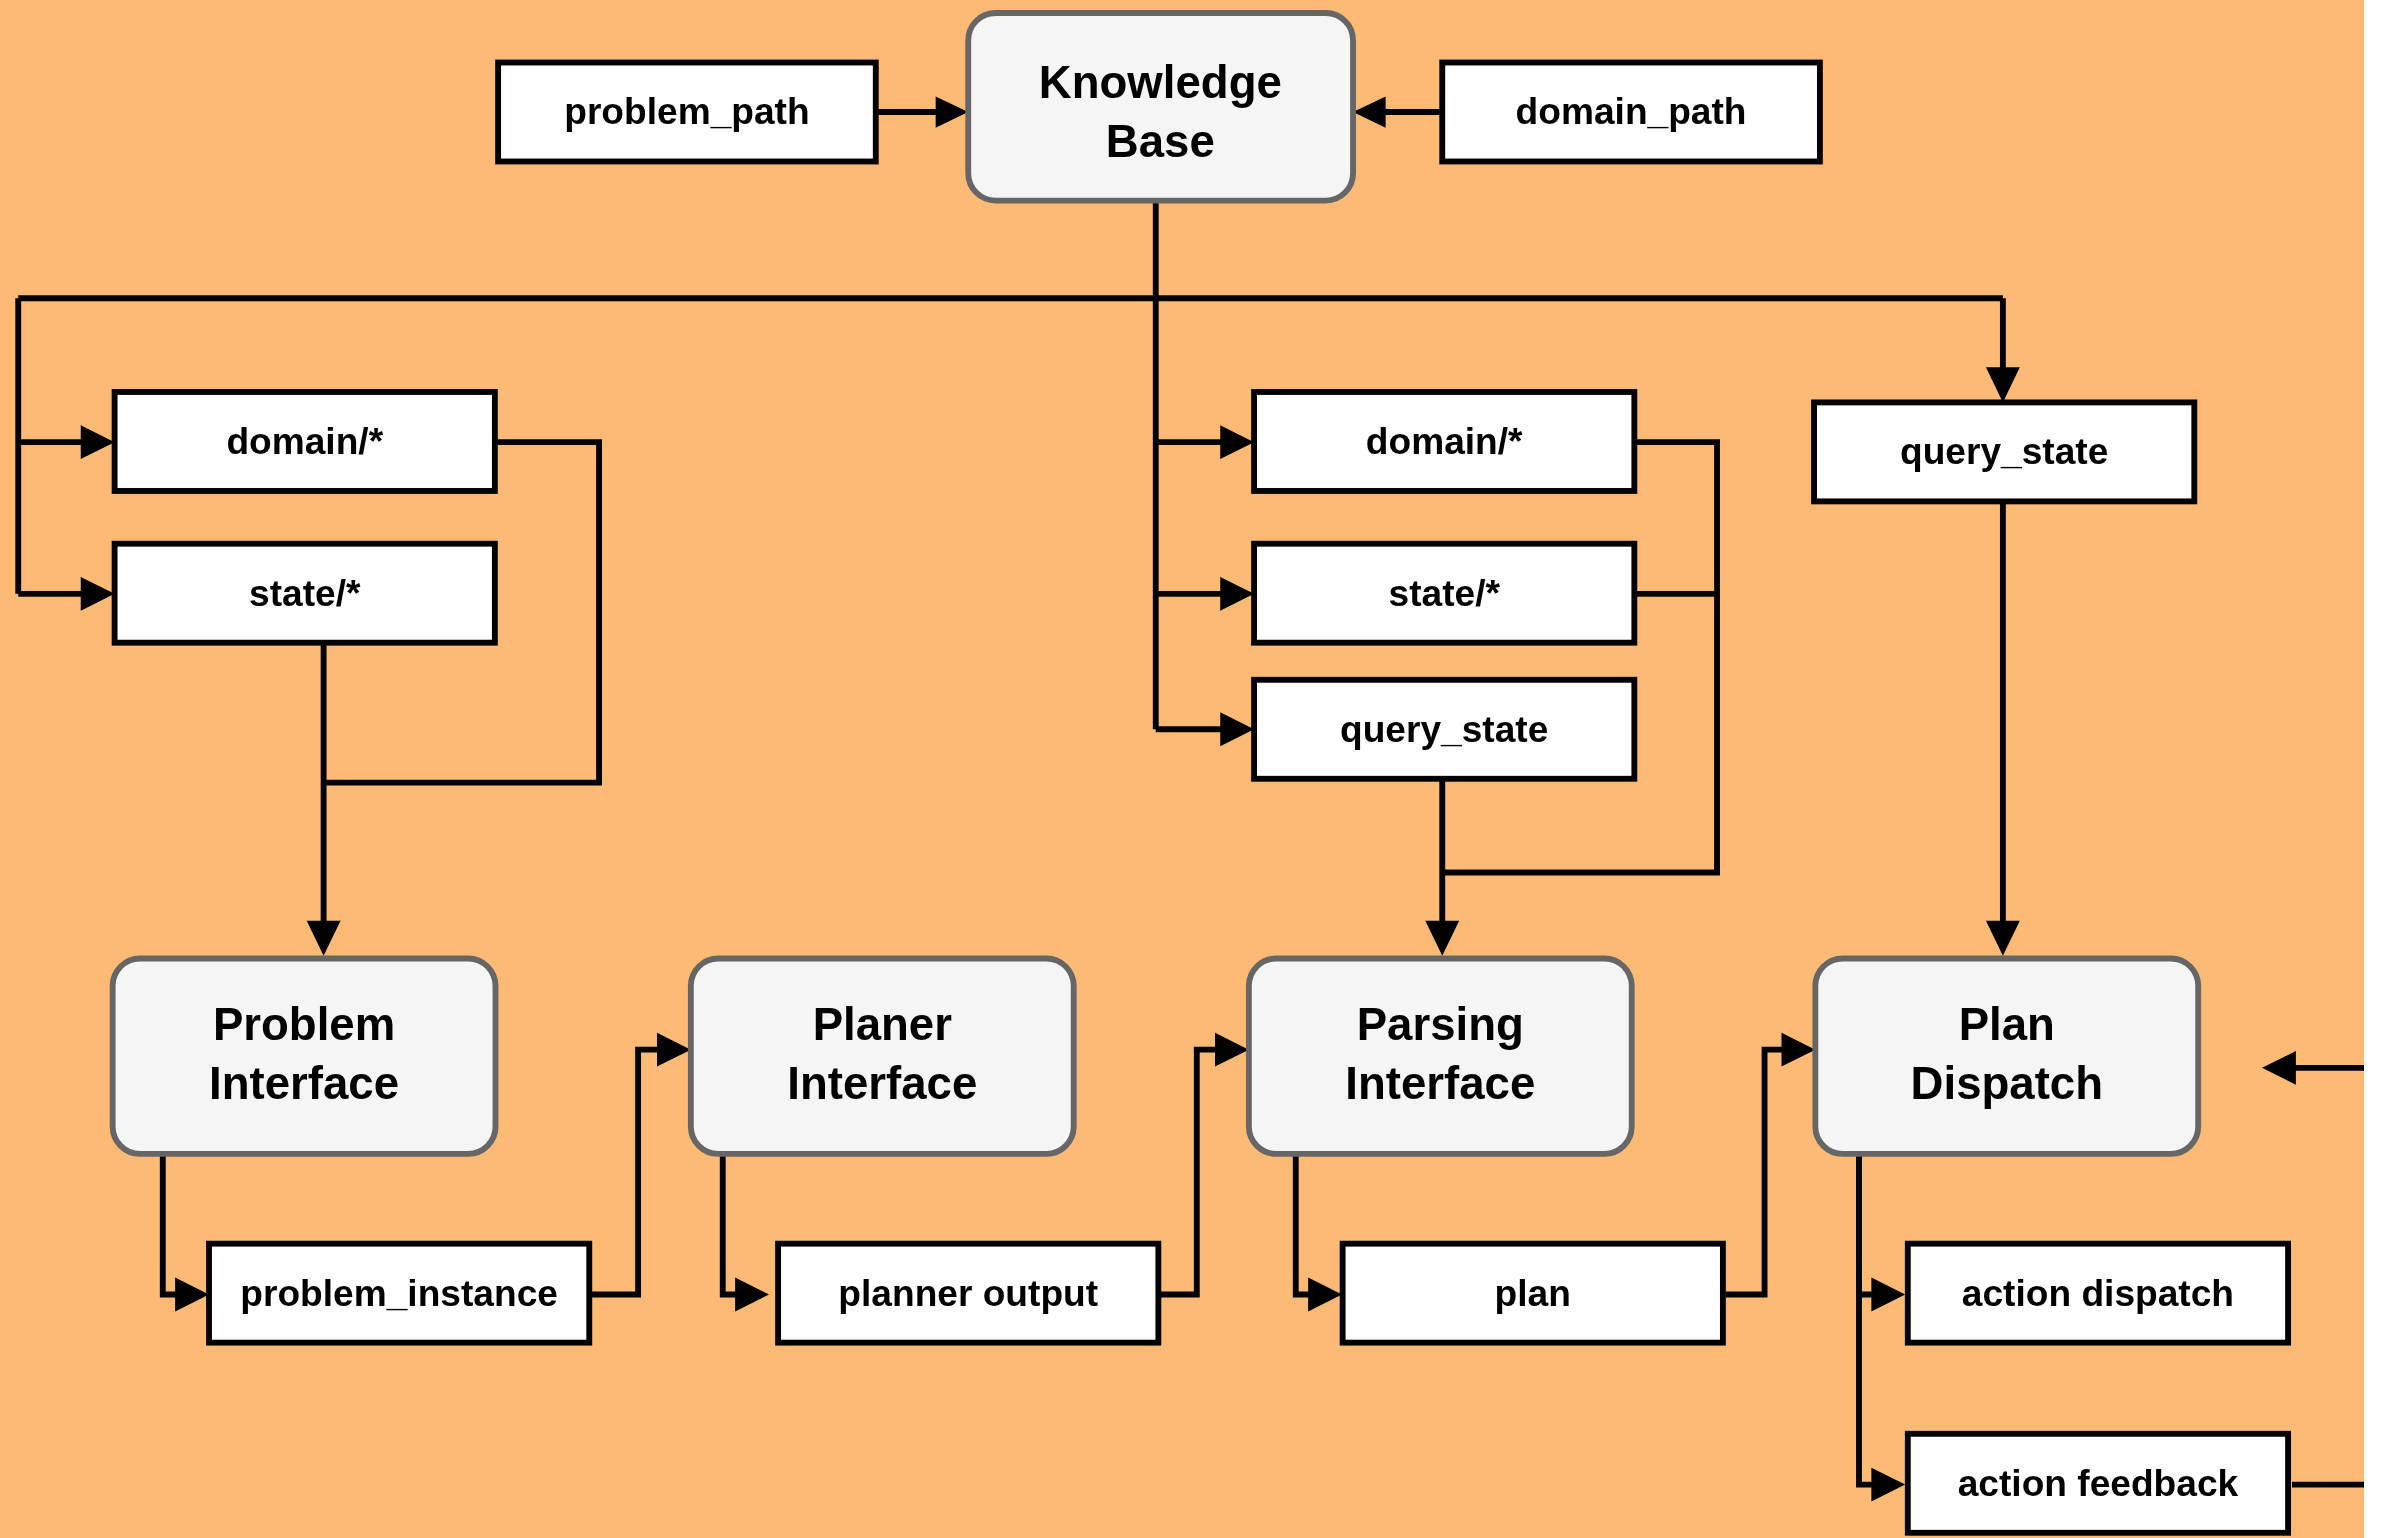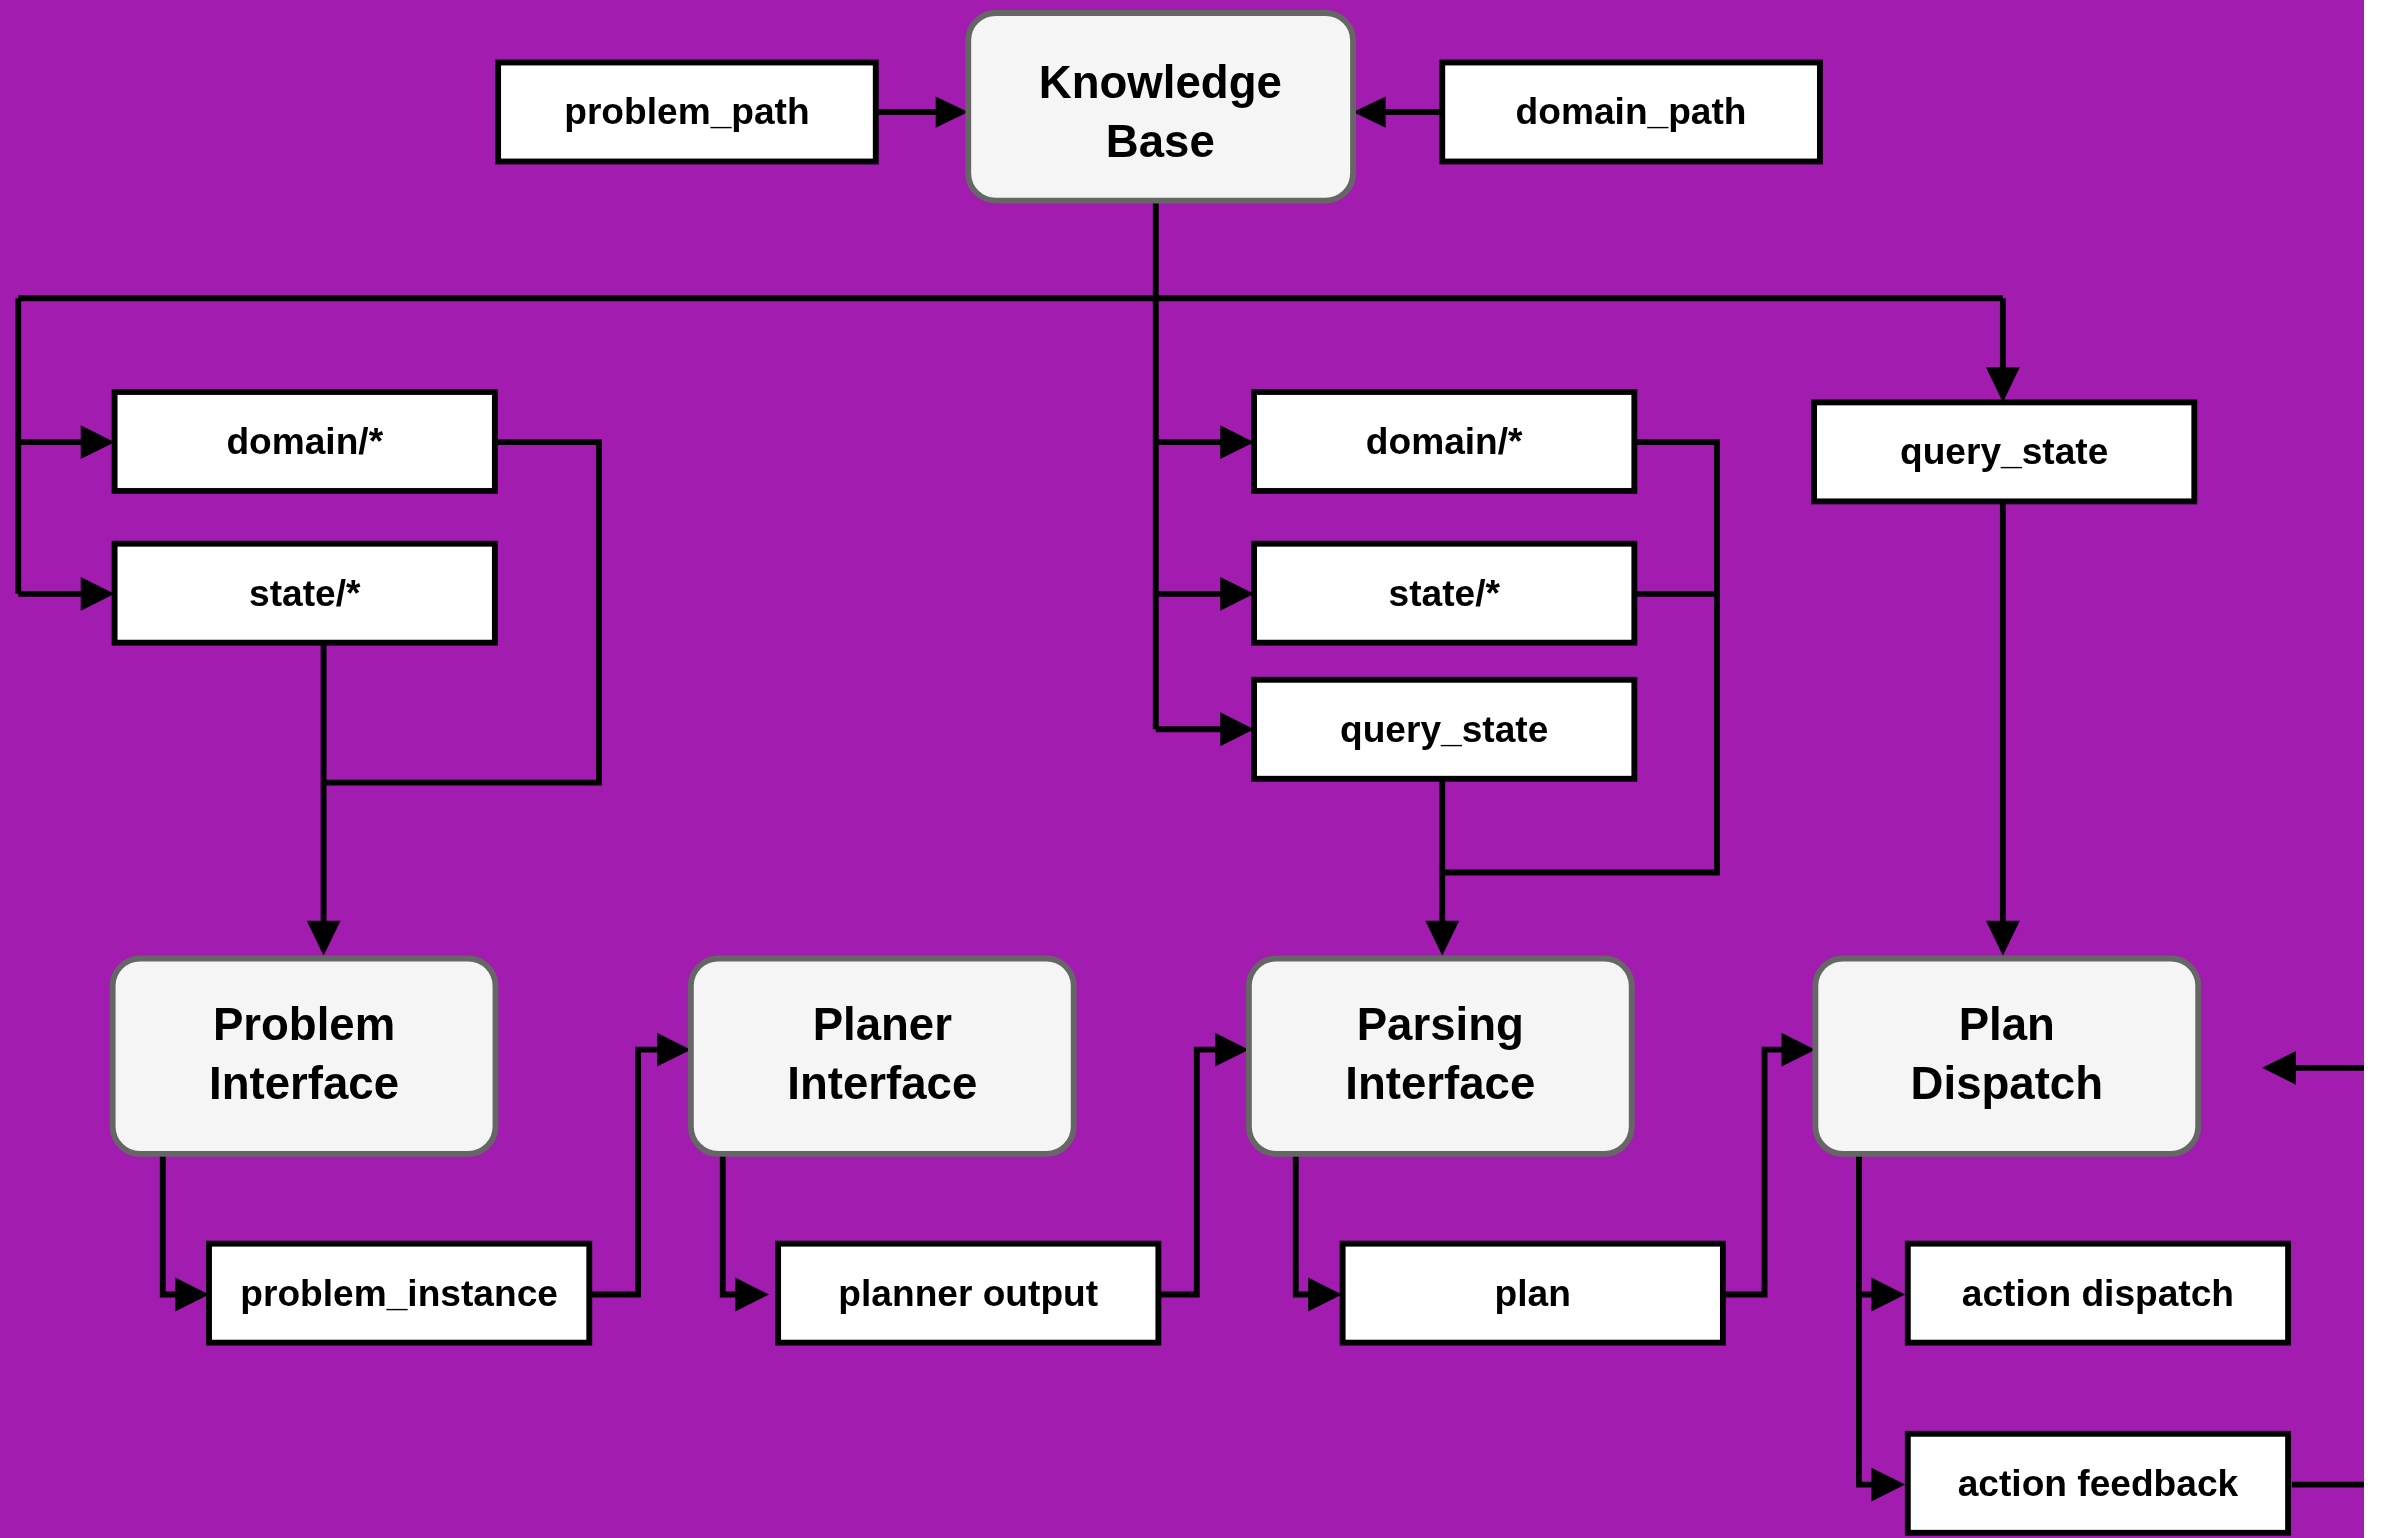--- a/index.html
+++ b/index.html
@@ -4,21 +4,21 @@
 <style>
   html, body {
     margin: 0;
     padding: 0;
     background: #ffffff;
   }
   #stage {
     position: relative;
     width: 2364px;
     height: 1538px;
-    background: #a21caf;
+    background: #fdba74;
     overflow: hidden;
     font-family: "Liberation Sans", sans-serif;
   }
   svg#diagram {
     position: absolute;
     top: 0; left: 0;
     width: 2389px;
     height: 1538px;
   }
   .edge {

